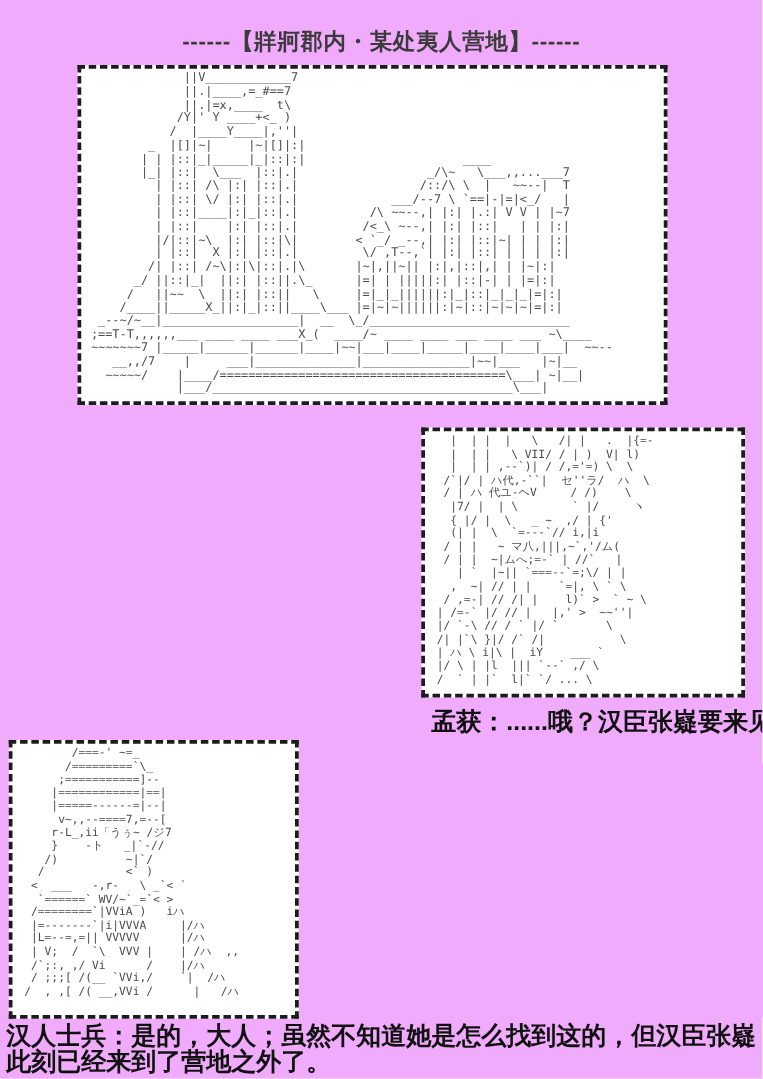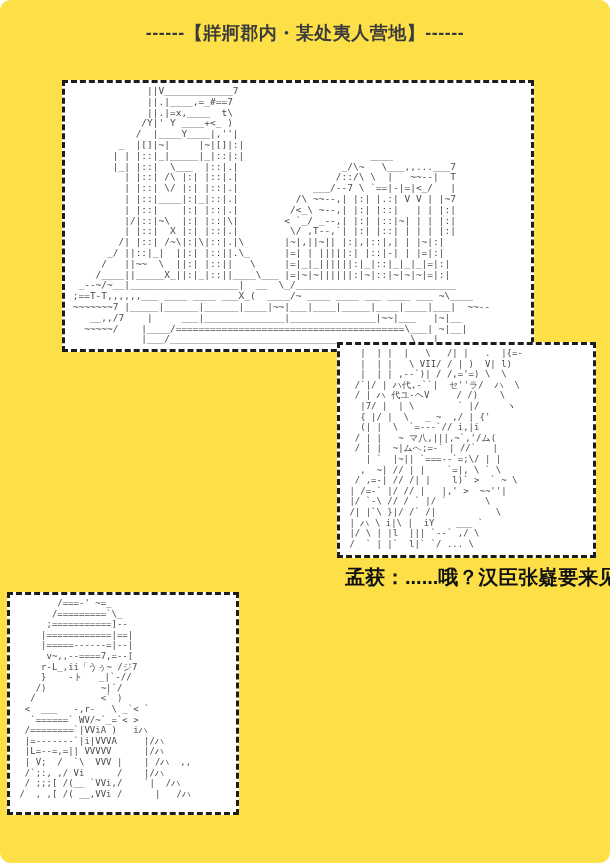--- a/index.html
+++ b/index.html
@@ -5,23 +5,22 @@
   html, body {
     margin: 0;
     padding: 0;
     background: #ffffff;
     font-family: "Liberation Sans", sans-serif;
   }
   .page {
     position: relative;
     width: 610px;
     height: 863px;
-    background: #fde047;
+    background: #f0abfc;
     overflow: hidden;
-    border-radius: 11px;
   }
   .scene-title {
     position: absolute;
     top: 21px;
     left: 0;
     width: 610px;
     text-align: center;
     font-size: 18px;
     font-weight: bold;
     color: #3b3b3b;
@@ -34,21 +33,21 @@
     border: 3px dashed #1c1c1c;
     background: #ffffff;
     overflow: hidden;
   }
   .panel pre {
     margin: 0;
     font-family: "DejaVu Sans Mono", monospace;
     color: #4a4a4a;
     white-space: pre;
   }
-  #panel-camp { left: 62px; top: 52px; width: 472px; height: 272px; margin-top: 28px; }
+  #panel-camp { left: 62px; top: 52px; width: 472px; height: 272px; }
   #panel-camp pre { font-size: 9.5px; line-height: 10.8px; padding: 3px 2px; }
 
   #panel-menghuo { left: 337px; top: 342px; width: 259px; height: 216px; }
   #panel-menghuo pre { font-size: 9px; line-height: 10.6px; padding: 3px 4px; }
 
   #panel-soldier { left: 7px; top: 592px; width: 232px; height: 223px; }
   #panel-soldier pre { font-size: 9px; line-height: 10.6px; padding: 3px 4px; }
 
   .caption {
     position: absolute;
@@ -141,14 +140,15 @@
    `======` WV/~`_=`&lt; &gt;
   /========`|VViA )   iハ
   |=-------`|i|VVVA     |/ハ
   |L=--=,=|| VVVVV      |/ハ
   | V;  /  `\  VVV |    | /ハ  ,,
   /`;:, ,/ Vi      /    |/ハ
   / ;;;[ /(__ `VVi,/    `|  /ハ
  /  , ,[ /( __,VVi /      |   /ハ</pre>
   </div>
 
+  <div class="caption" id="caption-soldier">汉人士兵：是的，大人；虽然不知道她是怎么找到这的，但汉臣张嶷此刻已经来到了营地之外了。</div>
 
 </div>
 
 </body></html>

